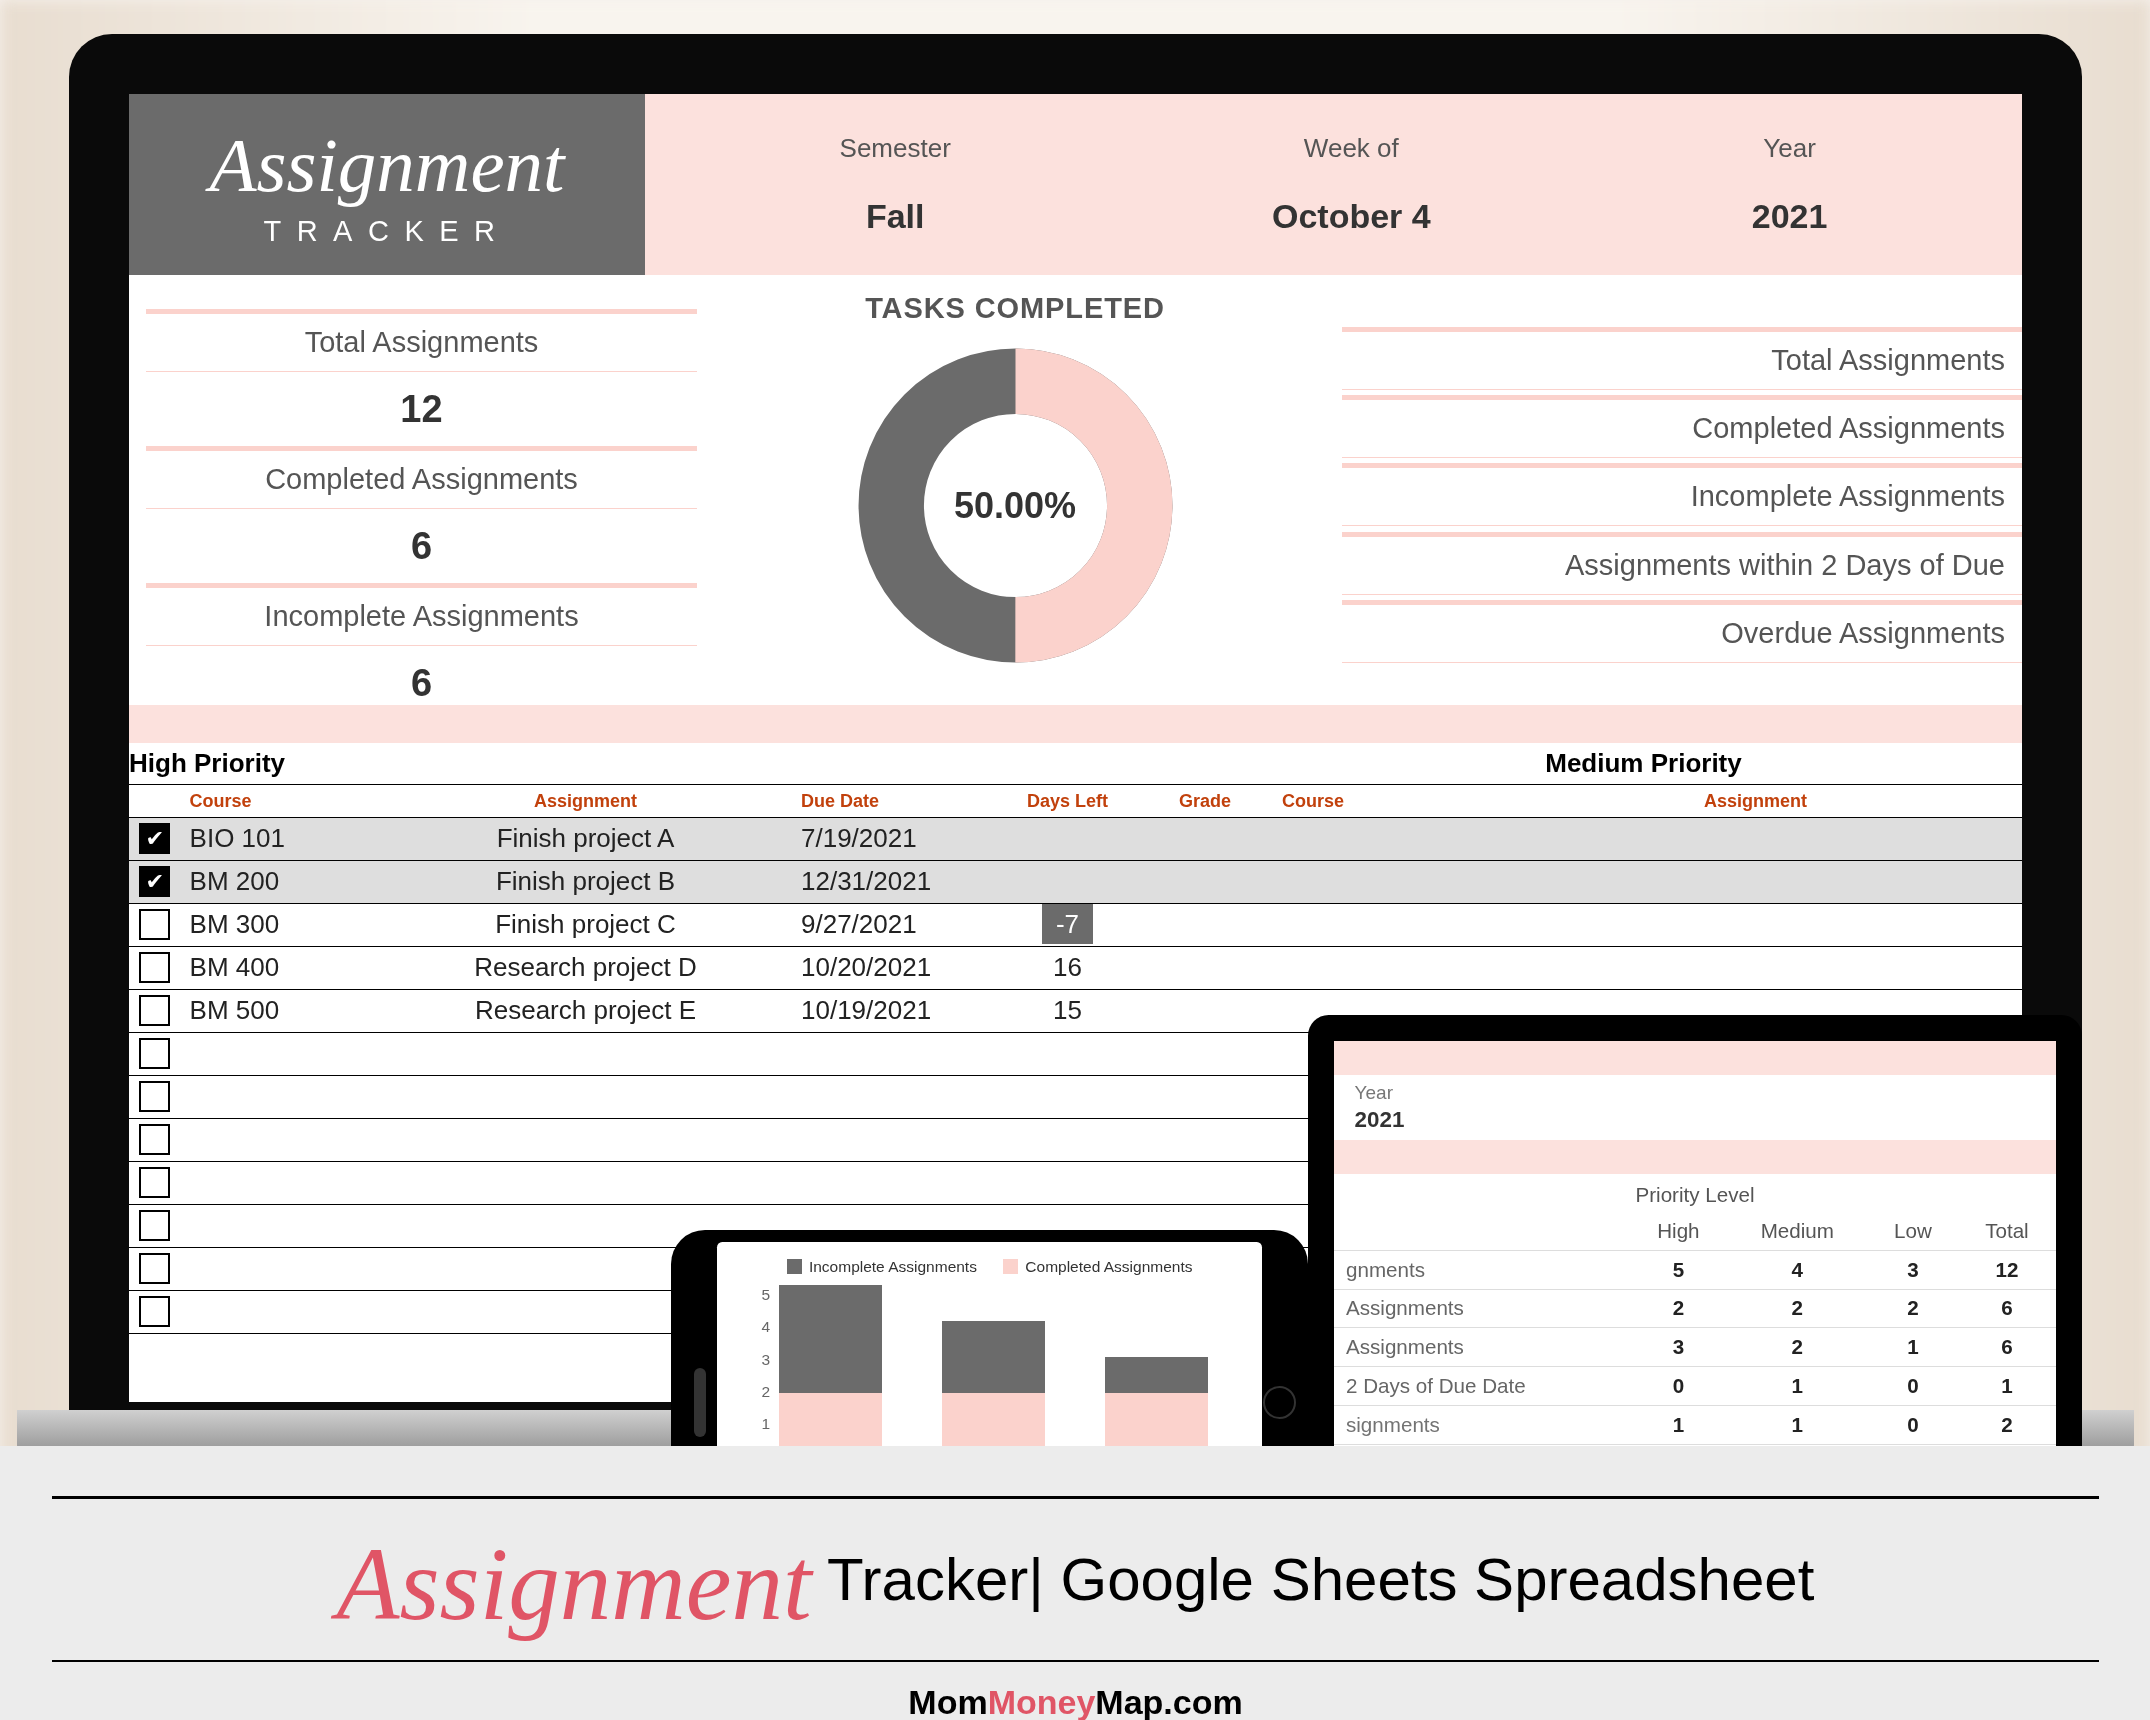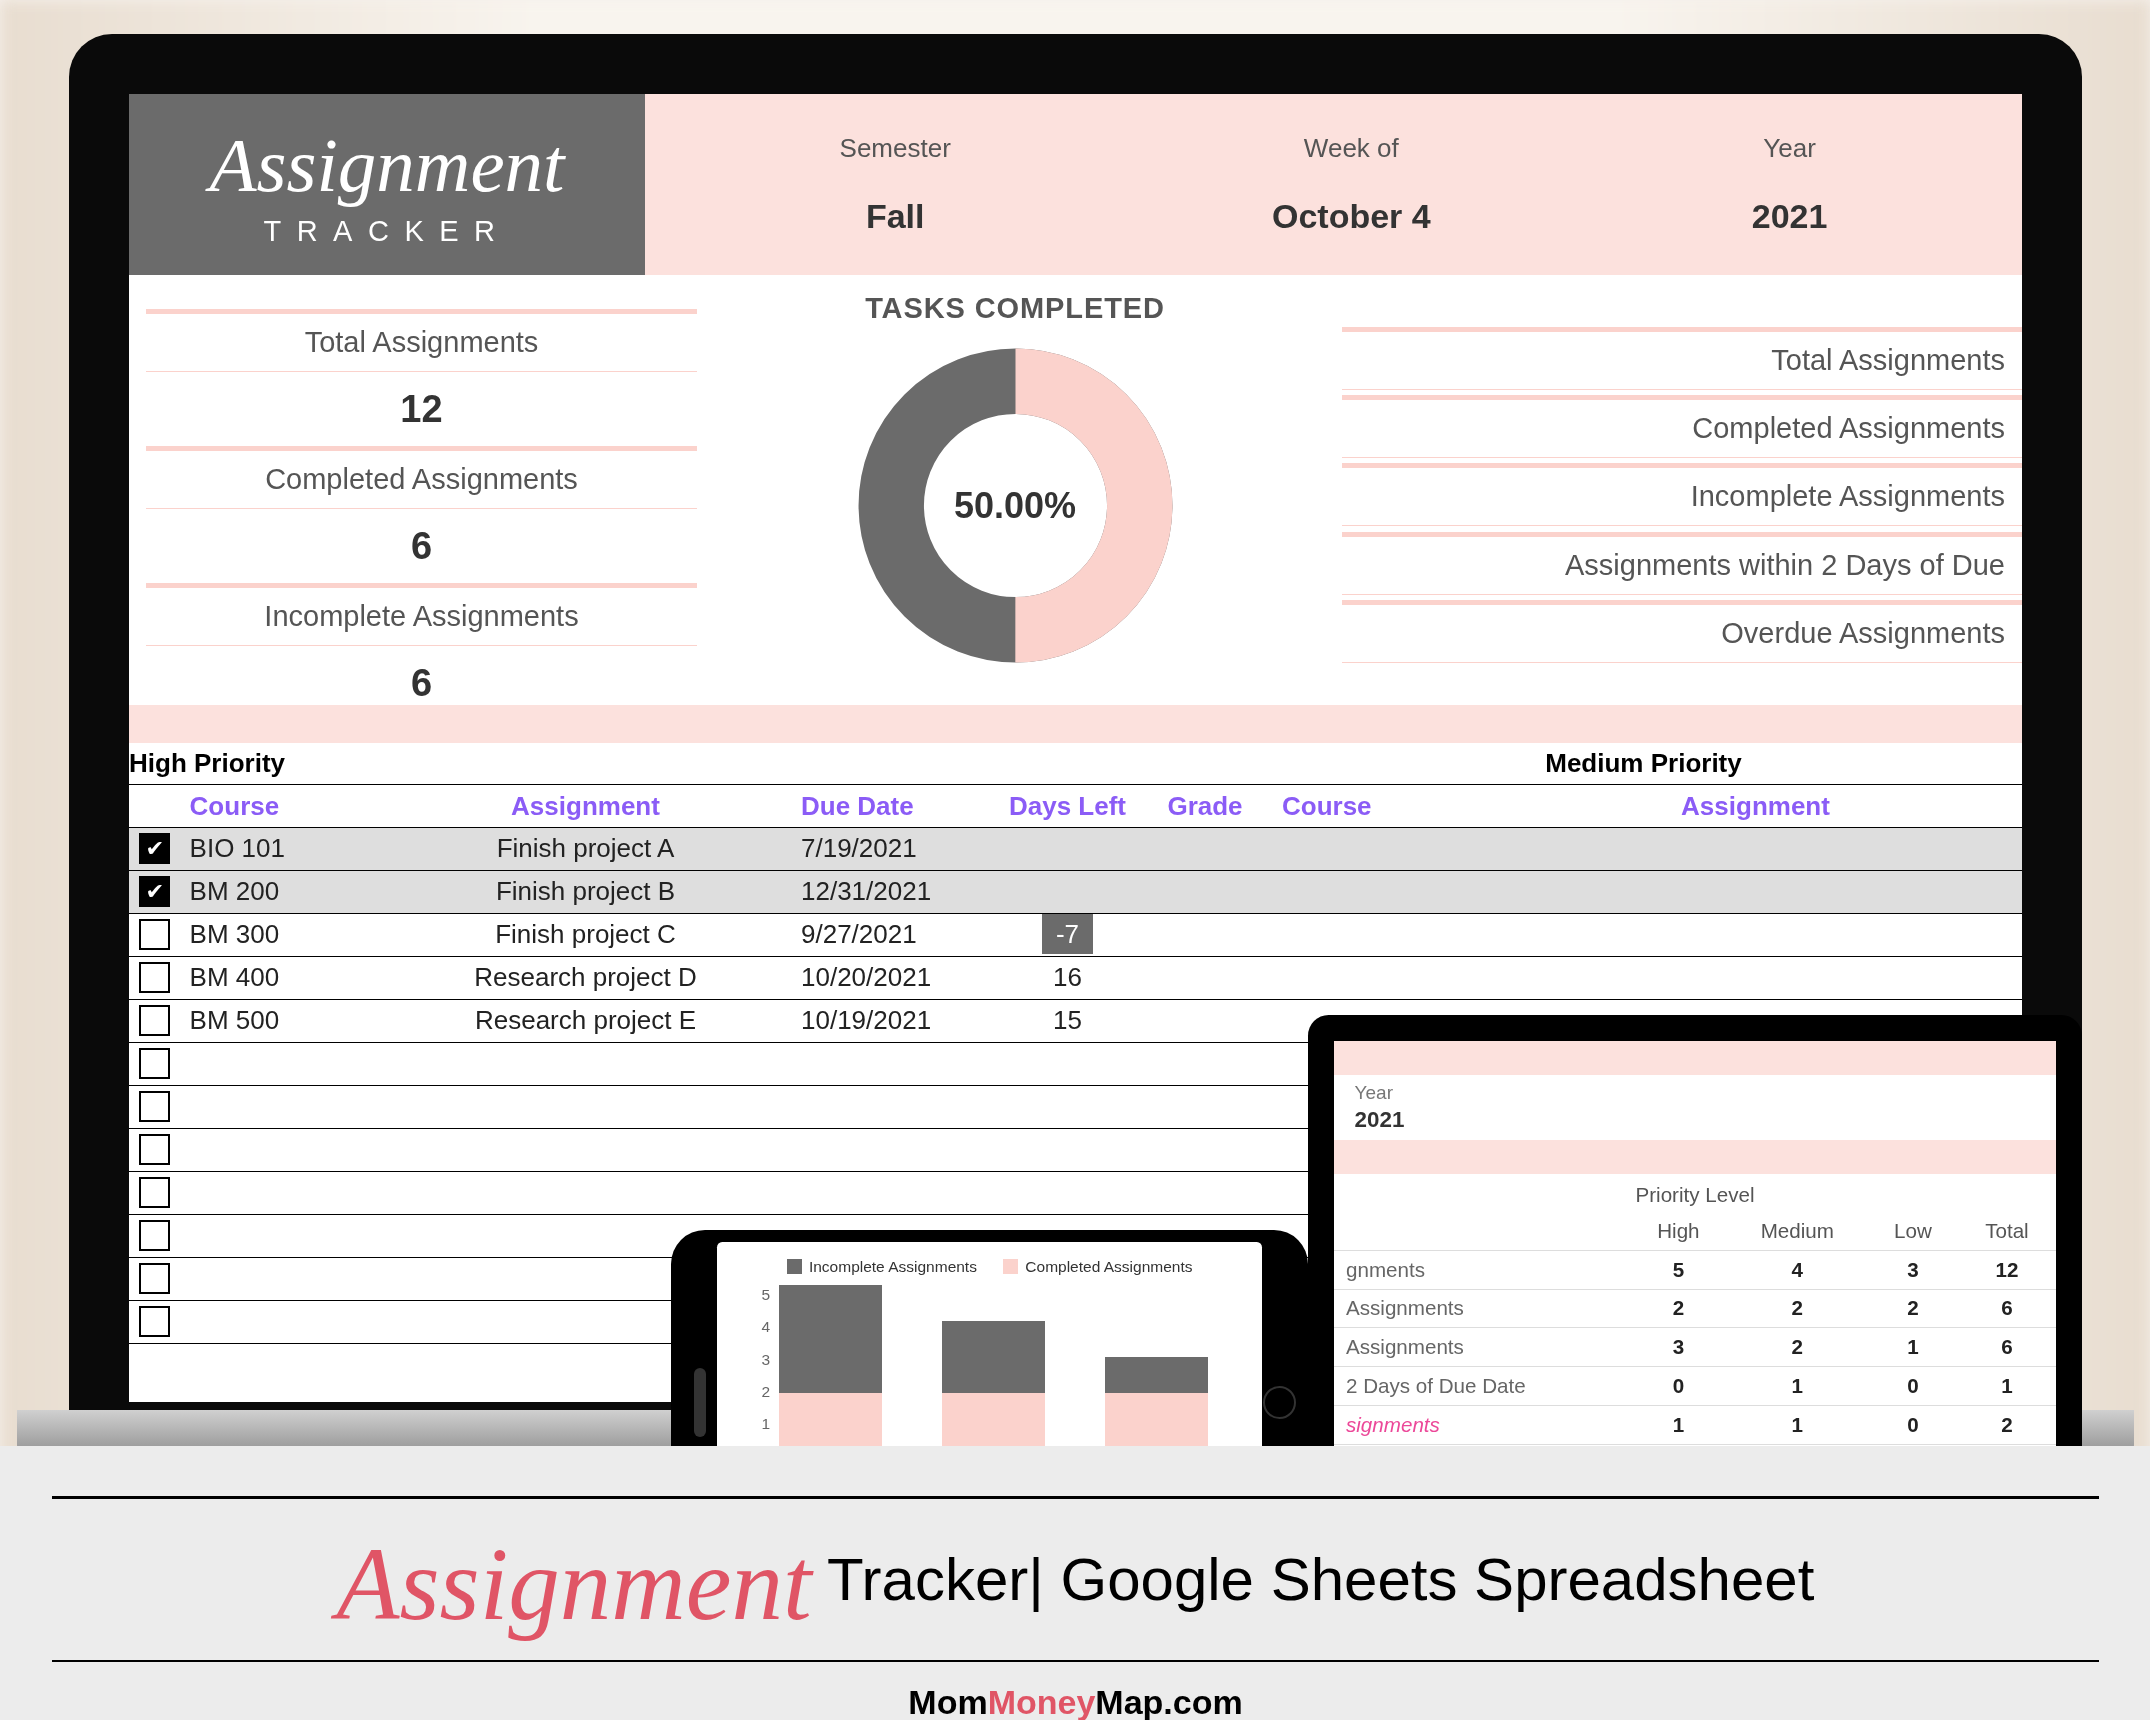--- a/index.html
+++ b/index.html
@@ -32,21 +32,21 @@
 .sum-center{width:602px;text-align:center;padding-top:17px}
 .sum-center-title{font-weight:700;color:#555;font-size:29px;letter-spacing:0.9px;margin-bottom:17px}
 .donut-wrap{position:relative;width:327px;height:327px;margin:0 auto}
 .donut-wrap svg{width:100%;height:100%}
 .donut-center{position:absolute;inset:0;display:flex;align-items:center;justify-content:center;font-size:36px;font-weight:700;color:#333}
 .sum-right{flex:1;padding:52px 0 0 26px}
 .sum-right .rlbl{color:#555;font-size:29px;border-top:5.2px solid #fbd2cc;border-bottom:1.7px solid #fbd2cc;padding:12px 17px;text-align:right;margin-bottom:5.2px}
 
 
 .pri-band{height:38px;background:#fce1dd}
-.pri-head{display:flex;font-weight:700;font-size:26px;color:#8b5cf6}
+.pri-head{display:flex;font-weight:700;font-size:18px;color:#c2410c}
 .pri-left{width:1136px;display:flex}
 .pri-left .pcol-check{width:52px}
 .pri-left .pcol-course{width:189px;padding-left:8.6px}
 .pri-left .pcol-assign{flex:1;text-align:center}
 .pri-left .pcol-due{width:189px;}
 .pri-left .pcol-days{width:155px;text-align:center}
 .pri-left .pcol-grade{width:120px;text-align:center}
 .pri-right{flex:1;display:flex}
 .pri-right .pcol-course{width:224px;padding-left:17px}
 .pri-right .pcol-assign{flex:1;text-align:center}
@@ -422,21 +422,21 @@
             <td>6</td>
           </tr>
           <tr>
             <td style="font-weight: 400; color: rgb(102, 102, 102);">2 Days of Due Date</td>
             <td>0</td>
             <td>1</td>
             <td>0</td>
             <td>1</td>
           </tr>
           <tr>
-            <td style="font-weight: 400; color: #ec4899; font-style: italic;">signments</td>
+            <td style="font-weight: 400; color: #737373;">signments</td>
             <td>1</td>
             <td>1</td>
             <td>0</td>
             <td>2</td>
           </tr>
         </tbody>
     </table>
     <div class="tab-band" style="margin-top:8.6px"></div>
     <div class="tab-pad tab-mp">Medium Priority</div>
   </div>

